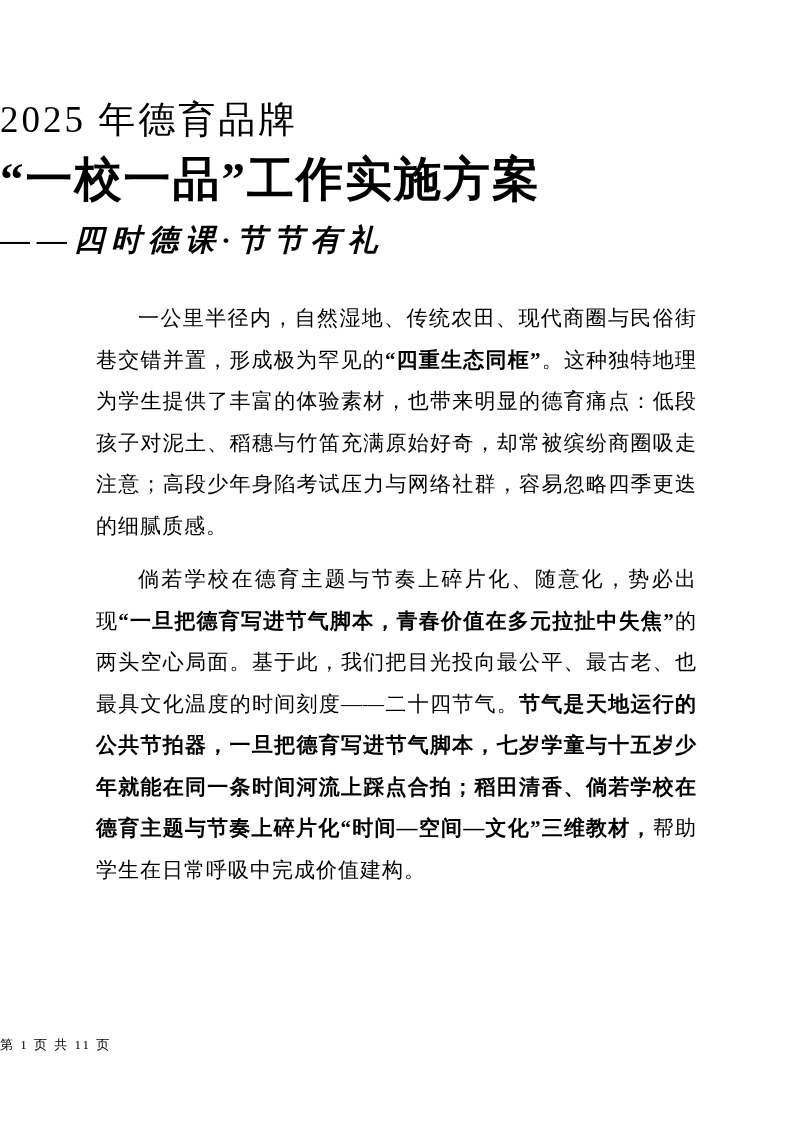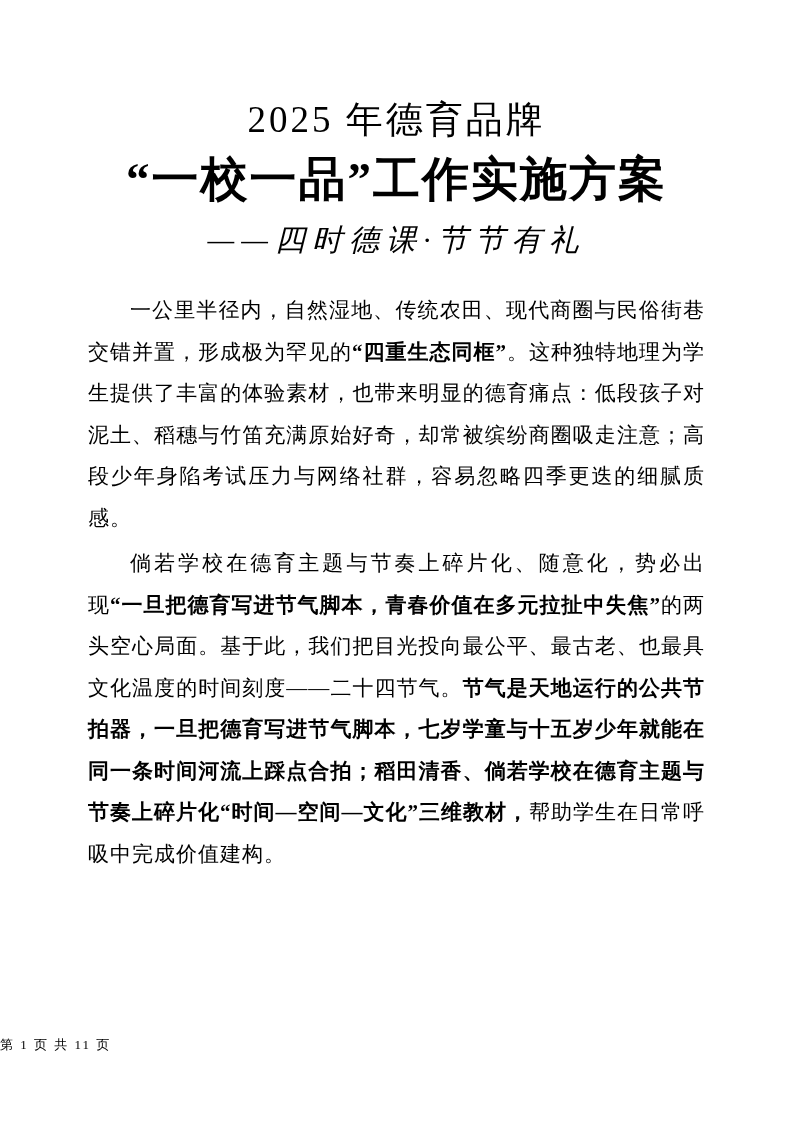--- a/index.html
+++ b/index.html
@@ -14,54 +14,53 @@
     background: #ffffff;
     color: #000000;
     font-family: "Liberation Serif", "DejaVu Serif", serif;
     overflow: hidden;
   }
   .titles {
     position: absolute;
     top: 92px;
     left: 0;
     right: 0;
-    text-align: center;
   }
   .title1 {
     font-size: 37px;
     line-height: 56px;
     font-weight: normal;
     letter-spacing: 3px;
     margin: 0;
   }
   .title2 {
     font-size: 47px;
     line-height: 58px;
     font-weight: bold;
     letter-spacing: 2px;
     margin: 2px 0 0 0;
   }
   .title3 {
     font-size: 30px;
     line-height: 44px;
     font-style: italic;
-    font-weight: normal;
+    font-weight: bold;
     letter-spacing: 7px;
     margin: 10px 0 0 0;
   }
   .body-area {
     position: absolute;
     left: 84px;
     width: 625px;
     top: 286px;
   }
   p.body {
     font-size: 21px;
     line-height: 41.5px;
-    margin: 4px;
+    margin: 12px;
     text-align: justify;
     text-indent: 2em;
     letter-spacing: 1px;
     word-break: break-all;
   }
   p.body b {
     font-weight: bold;
   }
   p.heading {
     font-size: 21px;

